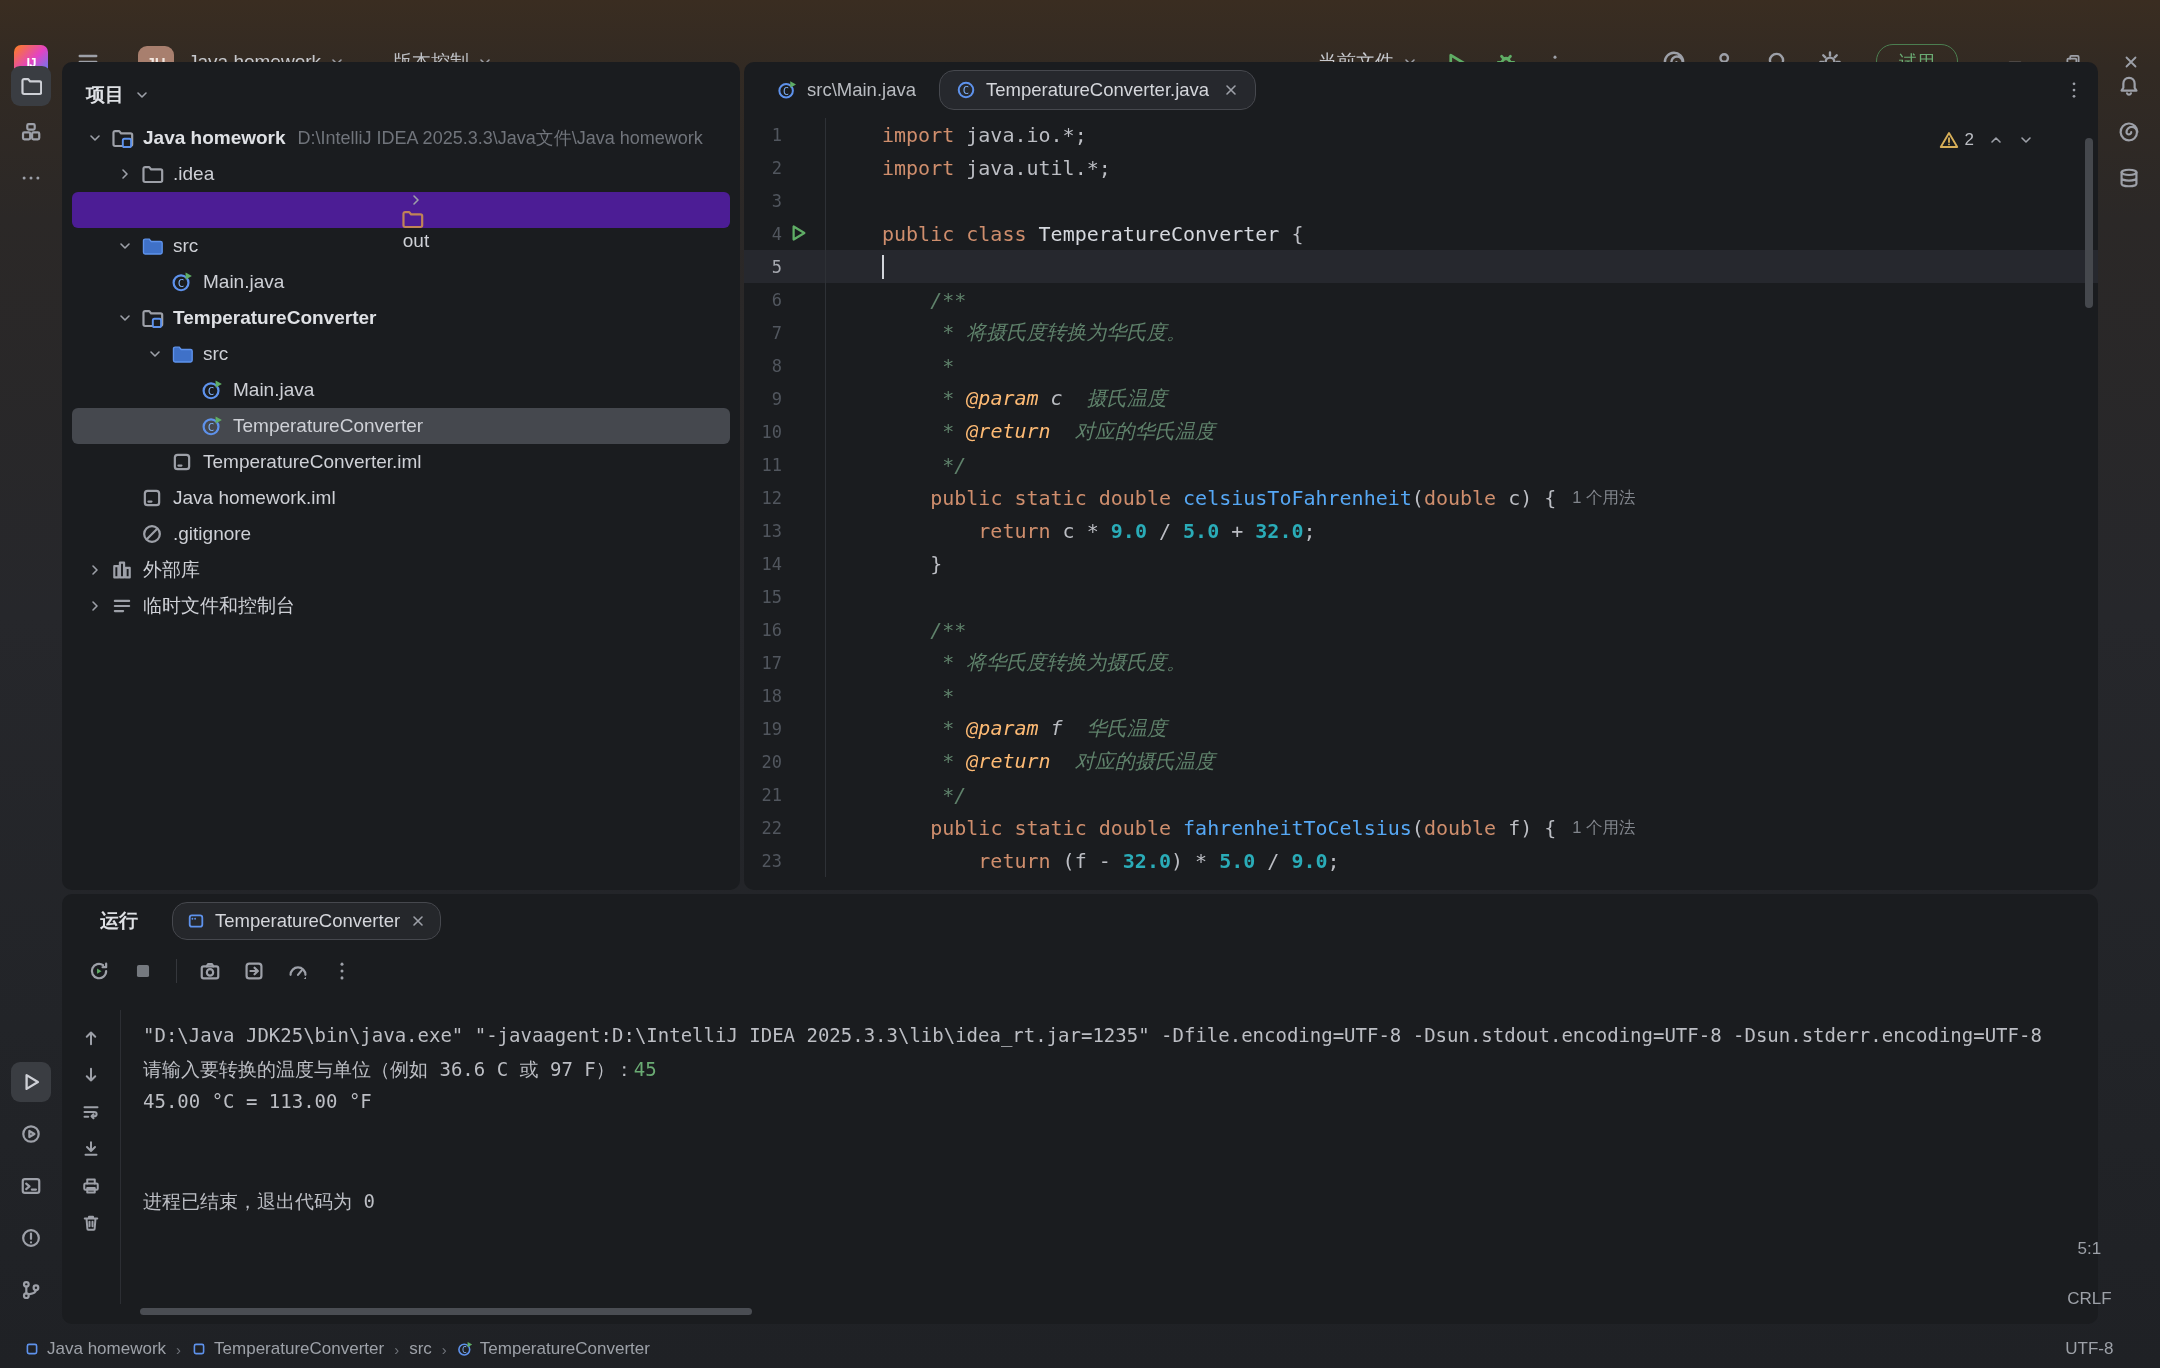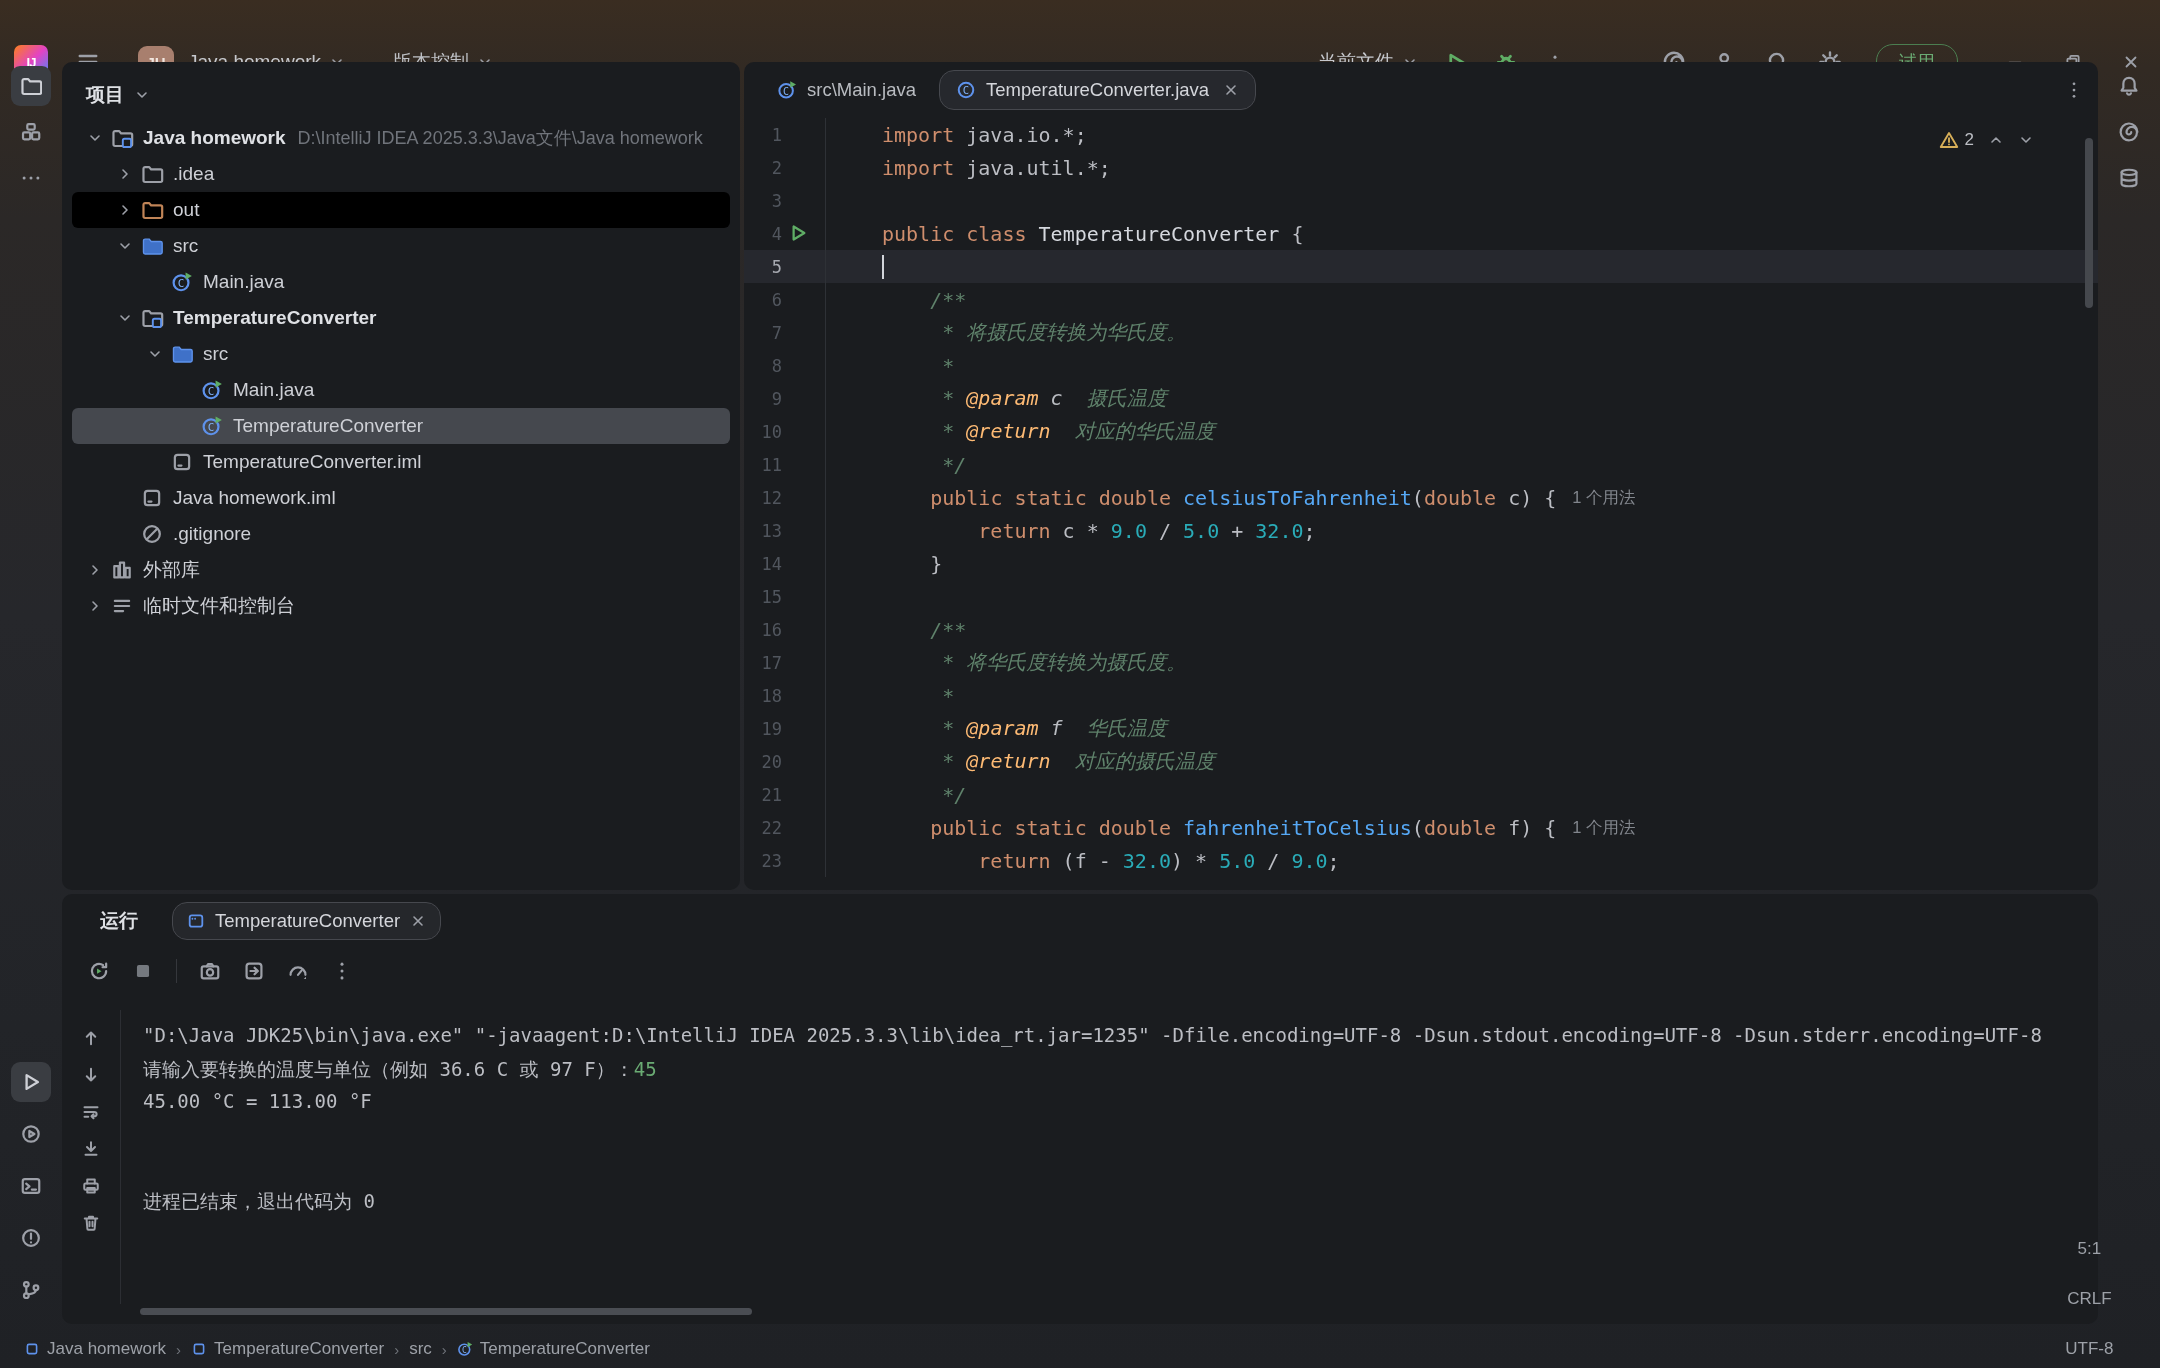--- a/index.html
+++ b/index.html
@@ -42,21 +42,21 @@
 
   
   .island { position:absolute; background:#1a1c1f; border-radius:10px; }
   .island-project { left:62px; top:62px; width:678px; height:828px; overflow:hidden; }
   .island-editor { left:744px; top:62px; width:1354px; height:828px; overflow:hidden; }
   .island-run { left:62px; top:894px; width:2036px; height:430px; overflow:hidden; }
 
   
   .proj-header { display:flex; align-items:center; gap:10px; padding:20px 24px 12px 24px; color:#dfe1e5; font-weight:bold; font-size:19px; }
   .tree-row { height:36px; display:flex; align-items:center; margin:0 10px; border-radius:6px; padding-right:8px; white-space:nowrap; }
-  .tree-row.hover { background:#000000; }
+  .tree-row.hover { background:#4c1d95;flex-direction:column; }
   .tree-row.selected { background:#45484e; }
   .tree-chev { width:30px; display:flex; justify-content:center; flex:none; }
   .tree-ic { width:24px; height:22px; margin-right:9px; flex:none; }
   .tree-label { color:#ced0d6; }
   .tree-label.bold { font-weight:bold; color:#dfe1e5; }
   .tree-extra { color:#70747b; margin-left:12px; font-size:18px; }
 
   
   .tabstrip { height:56px; display:flex; align-items:center; padding:0 14px 0 16px; }
   .etab { display:flex; align-items:center; gap:10px; padding:8px 16px; color:#b9bcc1; border-radius:15px; border:1px solid transparent; margin-right:6px; font-size:18.5px; }
@@ -68,21 +68,21 @@
   .code-row.caret-line { background:#26282e; }
   .gutter { width:82px; flex:none; height:100%; display:flex; align-items:center; border-right:1px solid #2e3136; position:relative; }
   .lnum { width:38px; text-align:right; color:#51565e; font-size:17px; flex:none; }
   .code-row.caret-line .lnum { color:#a7aab1; }
   .grun { position:absolute; left:44px; top:6px; width:20px; height:20px; }
   .code-text { white-space:pre; padding-left:56px; color:#bcbec4; }
   .tok-kw { color:#cf8e6d; }
   .tok-pl { color:#bcbec4; }
   .tok-cl { color:#d5d8de; }
   .tok-me { color:#56a8f5; }
-  .tok-nu { color:#2aacb8; }
+  .tok-nu { color:#2aacb8;font-weight:bold; }
   .tok-doc { color:#5f826b; font-style:italic; }
   .tok-doctag { color:#fdba74; font-style:italic;text-align:right; }
   .tok-docpr { color:#b9bcc1; font-style:italic; }
   .inlay { font-family:"Liberation Sans",sans-serif; font-size:16.5px; color:#82868d; margin-left:16px; }
   .caret-bar { display:inline-block; width:2px; height:24px; background:#d2d5da; vertical-align:middle; }
   .warn-widget { position:absolute; top:68px; right:64px; display:flex; align-items:center; gap:14px; color:#bcbec4; font-size:17px; font-family:"Liberation Sans",sans-serif; }
   .warn-widget .cnt { margin-left:-8px; }
   .vscroll { position:absolute; right:5px; top:76px; width:8px; height:170px; border-radius:4px; background:#45484d; }
 
   

